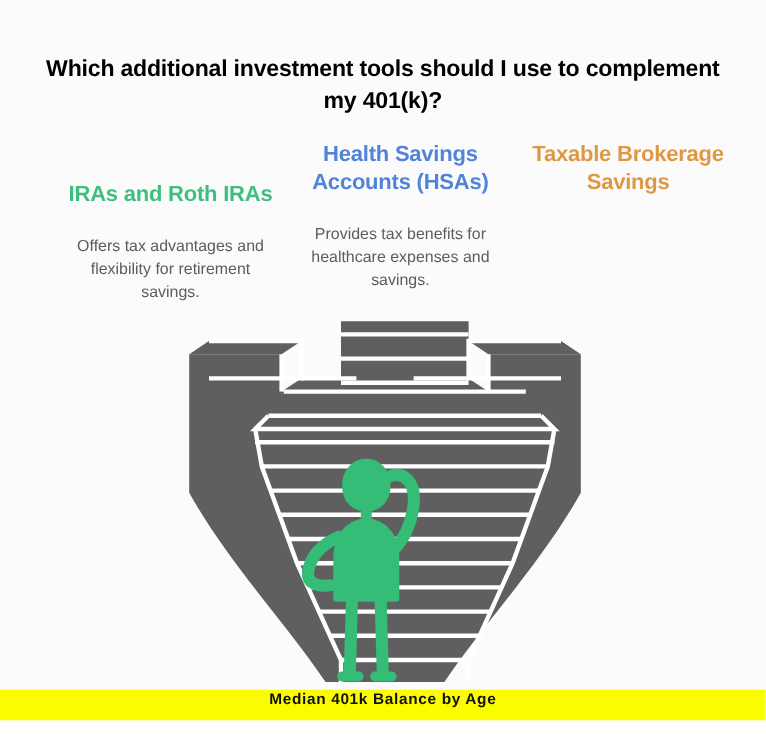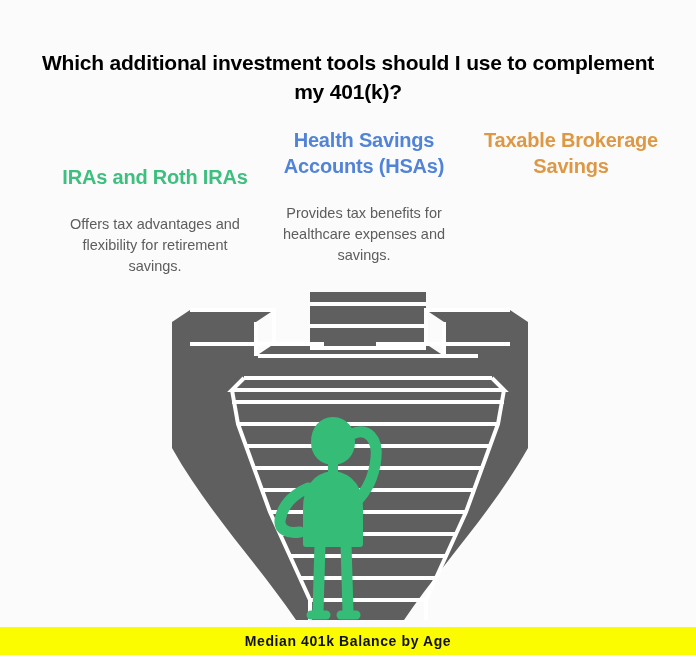--- a/index.html
+++ b/index.html
@@ -67,21 +67,21 @@
 
   
   #footer-banner {
     position: absolute;
     left: 0;
     top: 627px;
     width: 696px;
     height: 28px;
     background: #fcfc00;
     display: flex;
-    align-items: center;
+    align-items: flex-start;
     justify-content: center;
   }
   #footer-banner-text {
     font-size: 14px;
     font-weight: bold;
     color: #111111;
     letter-spacing: 0.6px;
   }
   #footer-strip {
     position: absolute;

